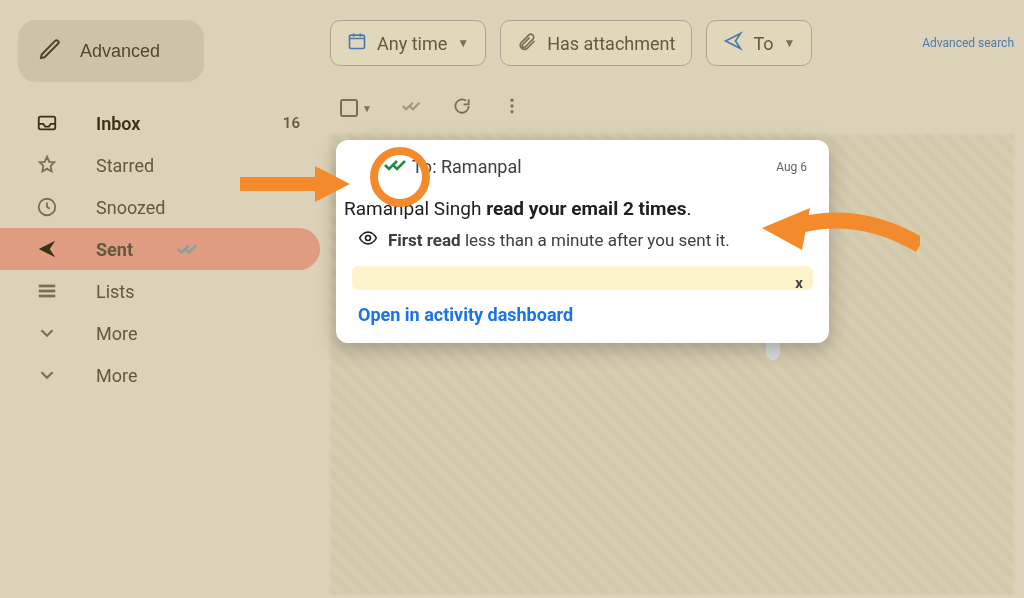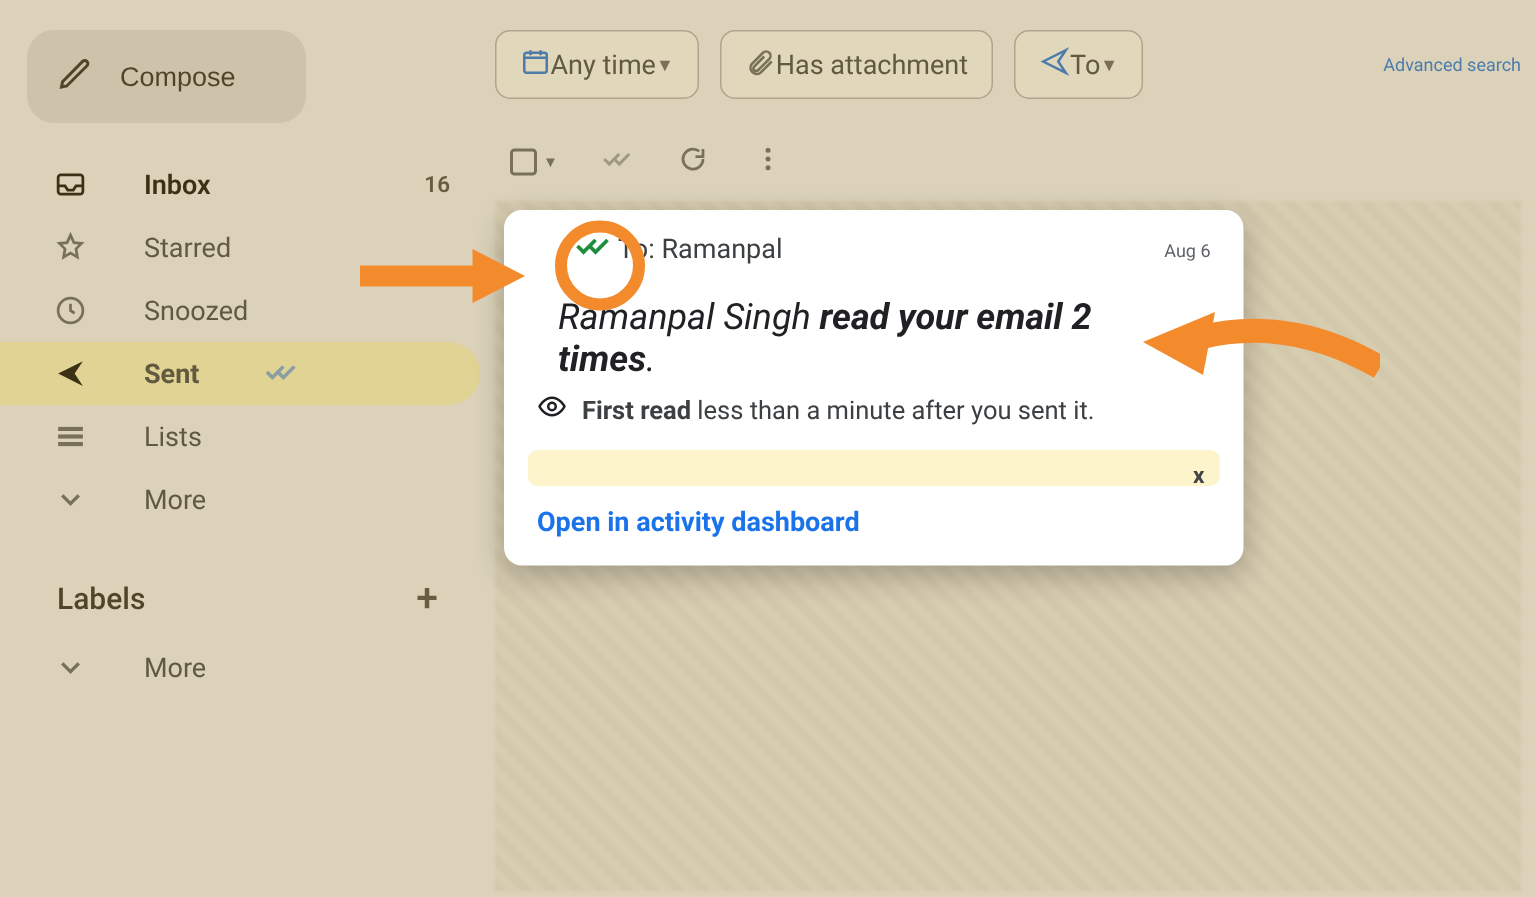--- a/index.html
+++ b/index.html
@@ -47,36 +47,36 @@
     gap: 38px;
     font-size: 18px;
     color: #3c4043;
     cursor: pointer;
     border-radius: 0 21px 21px 0;
     position: relative;
   }
   .nav-item .icon { width: 22px; height: 22px; flex: none; display:flex; align-items:center; justify-content:center; }
   .nav-item.bold { font-weight: 600; color: #000; }
   .nav-item .badge { margin-left: auto; font-size: 15px; color: #444; }
-  .nav-item.active { background: #fef9c3; font-weight: 700; text-align: center; }
+  .nav-item.active { background: #fca5a5; font-weight: 700; text-align: center; }
   .nav-item.active .double-check { margin-left:6px; }
   .labels-header {
     display:flex; align-items:center; justify-content:space-between;
     padding: 30px 28px 10px 38px;
     font-size: 20px; font-weight: 500; color:#1f1f1f;
   }
   .labels-header .plus { font-size: 26px; color:#444; cursor:pointer; }
 
   .main {
     position: absolute;
     left: 330px; top: 20px; right: 10px;
   }
   .filter-row { display:flex; gap:14px; align-items:center; margin-bottom:20px; }
   .chip {
-    display:flex; align-items:center; 
+    display:flex; align-items:center; gap:10px;
     height: 46px; padding: 0 16px;
     border: 1px solid #b0b3b8;
     border-radius: 10px;
     font-size: 18px; color:#3c4043; background:#fff;
     cursor:pointer;
   }
   .chip svg { width:20px; height:20px; }
   .chip .caret { font-size:12px; color:#5f6368; }
   .adv-search { margin-left:auto; color:#1a73e8; font-size:12px; cursor:pointer; }
 
@@ -108,21 +108,21 @@
     z-index: 20;
   }
   .popup-row1 {
     display:flex; align-items:center;
     padding: 16px 22px 12px 60px;
     font-size:18px; color:#3c4043;
     position:relative;
   }
   .popup-row1 .dc { color:#1e8e3e; position:absolute; left:48px; }
   .popup-row1 .date { margin-left:auto; color:#5f6368; font-size:12px; }
-  .popup-title { padding: 8px 36px 6px; font-size:24px; color:#202124;font-style:italic; }
+  .popup-title { padding: 8px 8px 6px; font-size:19px; color:#202124; }
   .popup-title b { font-weight:700; }
   .popup-first { display:flex; align-items:center; gap:10px; padding: 2px 22px 14px; font-size:17px; color:#3c4043;}
   .popup-first b { font-weight:700; }
   .info-box {
     margin: 0 16px 10px;
     background:#fdf4cc;
     border-radius:6px;
     padding: 12px 36px 12px 14px;
     font-size:15px; color:#3c4043; position:relative;
   }
@@ -161,21 +161,21 @@
 
 <div class="overlay"></div>
 
 <div class="sidebar">
   <button class="compose-btn">
     <span class="icon">
       <svg viewBox="0 0 24 24" fill="none" stroke="#1f1f1f" stroke-width="2">
           <path d="M3 21l3.5-.7L20 6.8a2 2 0 0 0 0-2.8l-.1-.1a2 2 0 0 0-2.8 0L3.7 17.5 3 21z"></path>
         </svg>
     </span>
-    <span>Compose</span>
+    <span>Advanced</span>
   </button>
 
   <ul class="nav-list">
     <li class="nav-item bold">
       <span class="icon">
         <svg viewBox="0 0 24 24" fill="none" stroke="#000" stroke-width="2">
             <rect x="3" y="5" width="18" height="14" rx="2"></rect>
             <path d="M3 13h5l2 3h4l2-3h5"></path>
           </svg>
       </span>
@@ -226,24 +226,20 @@
     <li class="nav-item">
       <span class="icon">
         <svg viewBox="0 0 24 24" fill="none" stroke="#5f6368" stroke-width="2.5">
             <path d="M6 9l6 6 6-6"></path>
           </svg>
       </span>
       <span>More</span>
     </li>
   </ul>
 
-  <div class="labels-header">
-    <span>Labels</span>
-    <span class="plus">+</span>
-  </div>
   <ul class="nav-list">
     <li class="nav-item">
       <span class="icon">
         <svg viewBox="0 0 24 24" fill="none" stroke="#5f6368" stroke-width="2.5">
             <path d="M6 9l6 6 6-6"></path>
           </svg>
       </span>
       <span>More</span>
     </li>
   </ul>

